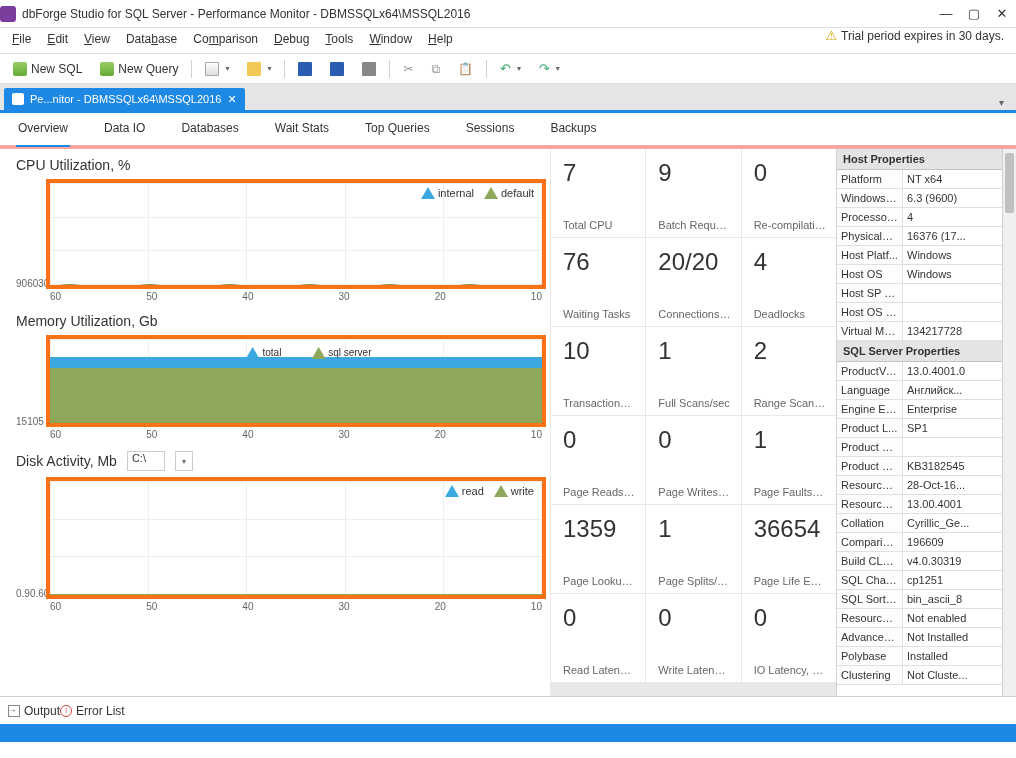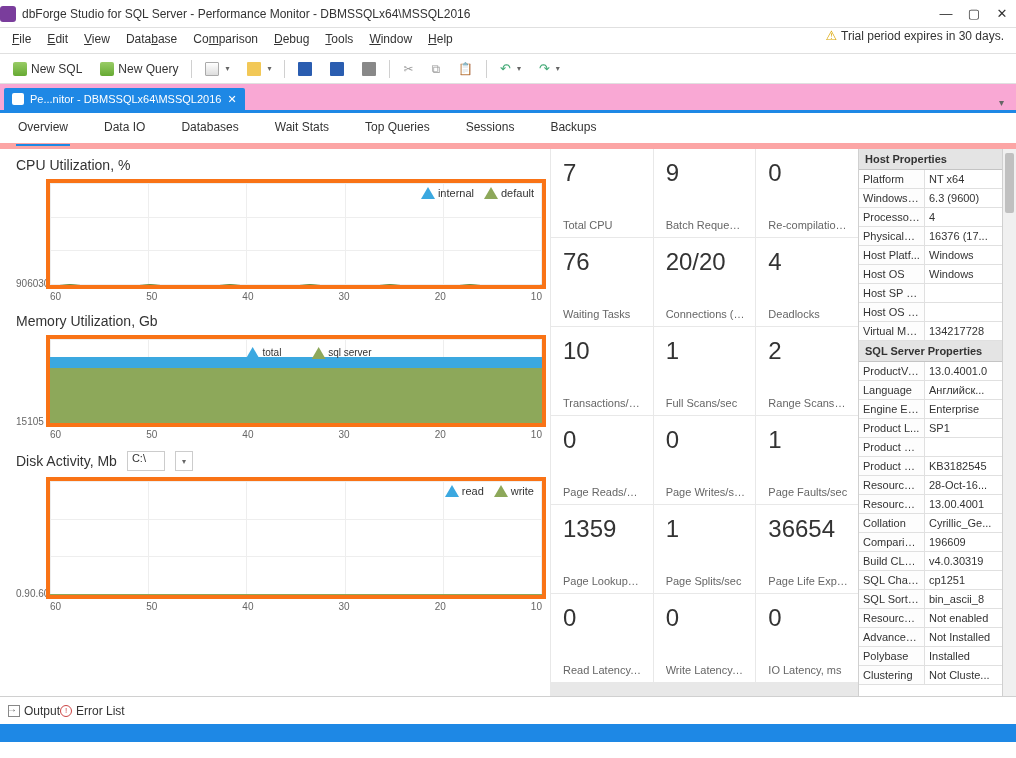--- a/index.html
+++ b/index.html
@@ -11,27 +11,27 @@
 .menubar { height: 26px; display: flex; align-items: flex-start; padding: 0 4px; border-bottom: 1px solid #e0e0e0; }
 .menubar .menu-item { padding: 4px 8px; font-size: 12px; cursor: pointer; }
 .menubar .mi-u { text-decoration: underline; }
 .menubar .trial { margin-left: auto; font-size: 12px; display: flex; align-items: center; gap: 4px; padding-right: 8px; }
 .trial .warn { color: #d9a400; font-size: 13px; }
 .toolbar { height: 30px; display: flex; align-items: center; padding: 0 6px; gap: 4px; border-bottom: 1px solid #e0e0e0; }
 .toolbar .tbtn { padding: 3px 6px; display: flex; align-items: center; gap: 4px; font-size: 12px; cursor: pointer; border: 1px solid transparent; border-radius: 2px; }
 .toolbar .tsep { width: 1px; height: 18px; background: #d0d0d0; margin: 0 2px; }
 .toolbar .ticon { width: 14px; height: 14px; display: inline-block; }
 .toolbar .drop { font-size: 8px; color: #666; margin-left: 2px; }
-.doctabs { height: 26px; background: #f9a8d4; display: flex; align-items: flex-end; padding: 0 4px; position: relative; }
+.doctabs { height: 26px; background: #e5e5e5; display: flex; align-items: flex-end; padding: 0 4px; position: relative; }
 .doctabs .tab { background: #1e88e5; color: #fff; height: 22px; display: flex; align-items: center; padding: 0 8px; font-size: 11px; border-radius: 2px 2px 0 0; gap: 6px; }
 .doctabs .tab .close { font-size: 11px; cursor: pointer; }
 .doctabs .tab-icon { width: 12px; height: 12px; background: #fff; border-radius: 2px; }
 .doctabs .more { margin-left: auto; color: #666; font-size: 10px; padding: 2px 8px; cursor: pointer; }
 .blue-line { height: 3px; background: #1e88e5; }
-.navtabs { height: 36px; display: flex; align-items: center; padding: 0 16px; gap: 32px; border-bottom: 6px solid #fca5a5; background: #fff; }
+.navtabs { height: 36px; display: flex; align-items: center; padding: 0 16px; gap: 32px; border-bottom: 4px solid #fca5a5; background: #fff; }
 .navtabs .nt { font-size: 12px; padding: 10px 2px; cursor: pointer; color: #333; border-bottom: 2px solid transparent; }
 .navtabs .nt.active { border-bottom-color: #1e88e5; }
 .content { display: flex; height: 547px; }
 .main { flex: 1; display: flex; overflow: hidden; }
 .charts-col { width: 550px; padding: 8px 0 8px 16px; }
 .chart-block { margin-bottom: 6px; }
 .chart-title { font-size: 14px; color: #333; margin-bottom: 6px; display: flex; align-items: center; gap: 10px; }
 .chart-title .disk-sel { font-size: 11px; height: 20px; border: 1px solid #ccc; padding: 0 18px 0 4px; position: relative; background: #fff; }
 .chart-title .disk-drop { border: 1px solid #ccc; width: 18px; height: 20px; display: inline-flex; align-items: center; justify-content: center; font-size: 8px; color: #666; }
 .chart-area { position: relative; height: 128px; }
@@ -50,21 +50,21 @@
 .vgrid { position: absolute; inset: 0; display: flex; justify-content: space-between; }
 .vgrid div { border-left: 1px solid #eee; width: 0; }
 .area-mem-total { position: absolute; left: 0; right: 0; bottom: 0; height: 78%; background: #3ba8e0; }
 .area-mem-sql { position: absolute; left: 0; right: 0; bottom: 0; height: 66%; background: #8da85a; }
 .labels-inline { position: absolute; top: 8px; left: 50%; transform: translateX(-40%); display: flex; gap: 30px; font-size: 10px; color: #333; z-index: 4; }
 .disk-flat { position: absolute; left: 0; right: 0; bottom: 0; height: 1px; background: #8da85a; }
 .stats-col { flex: 1; display: grid; grid-template-columns: repeat(3, 1fr); grid-auto-rows: 88px; gap: 1px; background: #e8e8e8; border-left: 1px solid #e8e8e8; }
 .stat { background: #fff; padding: 10px 10px 6px 12px; display: flex; flex-direction: column; justify-content: space-between; overflow: hidden; }
 .stat .val { font-size: 24px; color: #333; font-weight: 400; white-space: nowrap; }
 .stat .lbl { font-size: 11px; color: #666; white-space: nowrap; overflow: hidden; text-overflow: ellipsis; }
-.props { width: 144px; border-left: 1px solid #d0d0d0; overflow-y: auto; background: #fff; }
+.props { width: 166px; border-left: 1px solid #d0d0d0; overflow-y: auto; background: #fff; }
 .props-header { background: #e4e4e4; font-weight: bold; font-size: 11px; padding: 4px 6px; border-bottom: 1px solid #c4c4c4; }
 .prop-row { display: flex; border-bottom: 1px solid #e0e0e0; font-size: 11px; }
 .prop-row .pk { width: 66px; padding: 3px 4px; border-right: 1px solid #e0e0e0; background: #fdfdfd; overflow: hidden; text-overflow: ellipsis; white-space: nowrap; }
 .prop-row .pv { flex: 1; padding: 3px 4px; overflow: hidden; text-overflow: ellipsis; white-space: nowrap; }
 .scrollbar { width: 14px; background: #f0f0f0; border-left: 1px solid #d0d0d0; position: relative; }
 .scrollbar .thumb { position: absolute; left: 2px; right: 2px; top: 4px; height: 60px; background: #c0c0c0; border-radius: 2px; }
 .bottom-tabs { height: 28px; border-top: 1px solid #d0d0d0; display: flex; align-items: center; padding: 0 8px; font-size: 12px; }
 .bottom-tabs .bt { display: flex; align-items: center; gap: 4px; cursor: pointer; }
 .statusbar { height: 18px; background: #1e88e5; }
 .ic-sql { width: 14px; height: 14px; background: linear-gradient(#9c6, #6a3); border-radius: 2px; }

